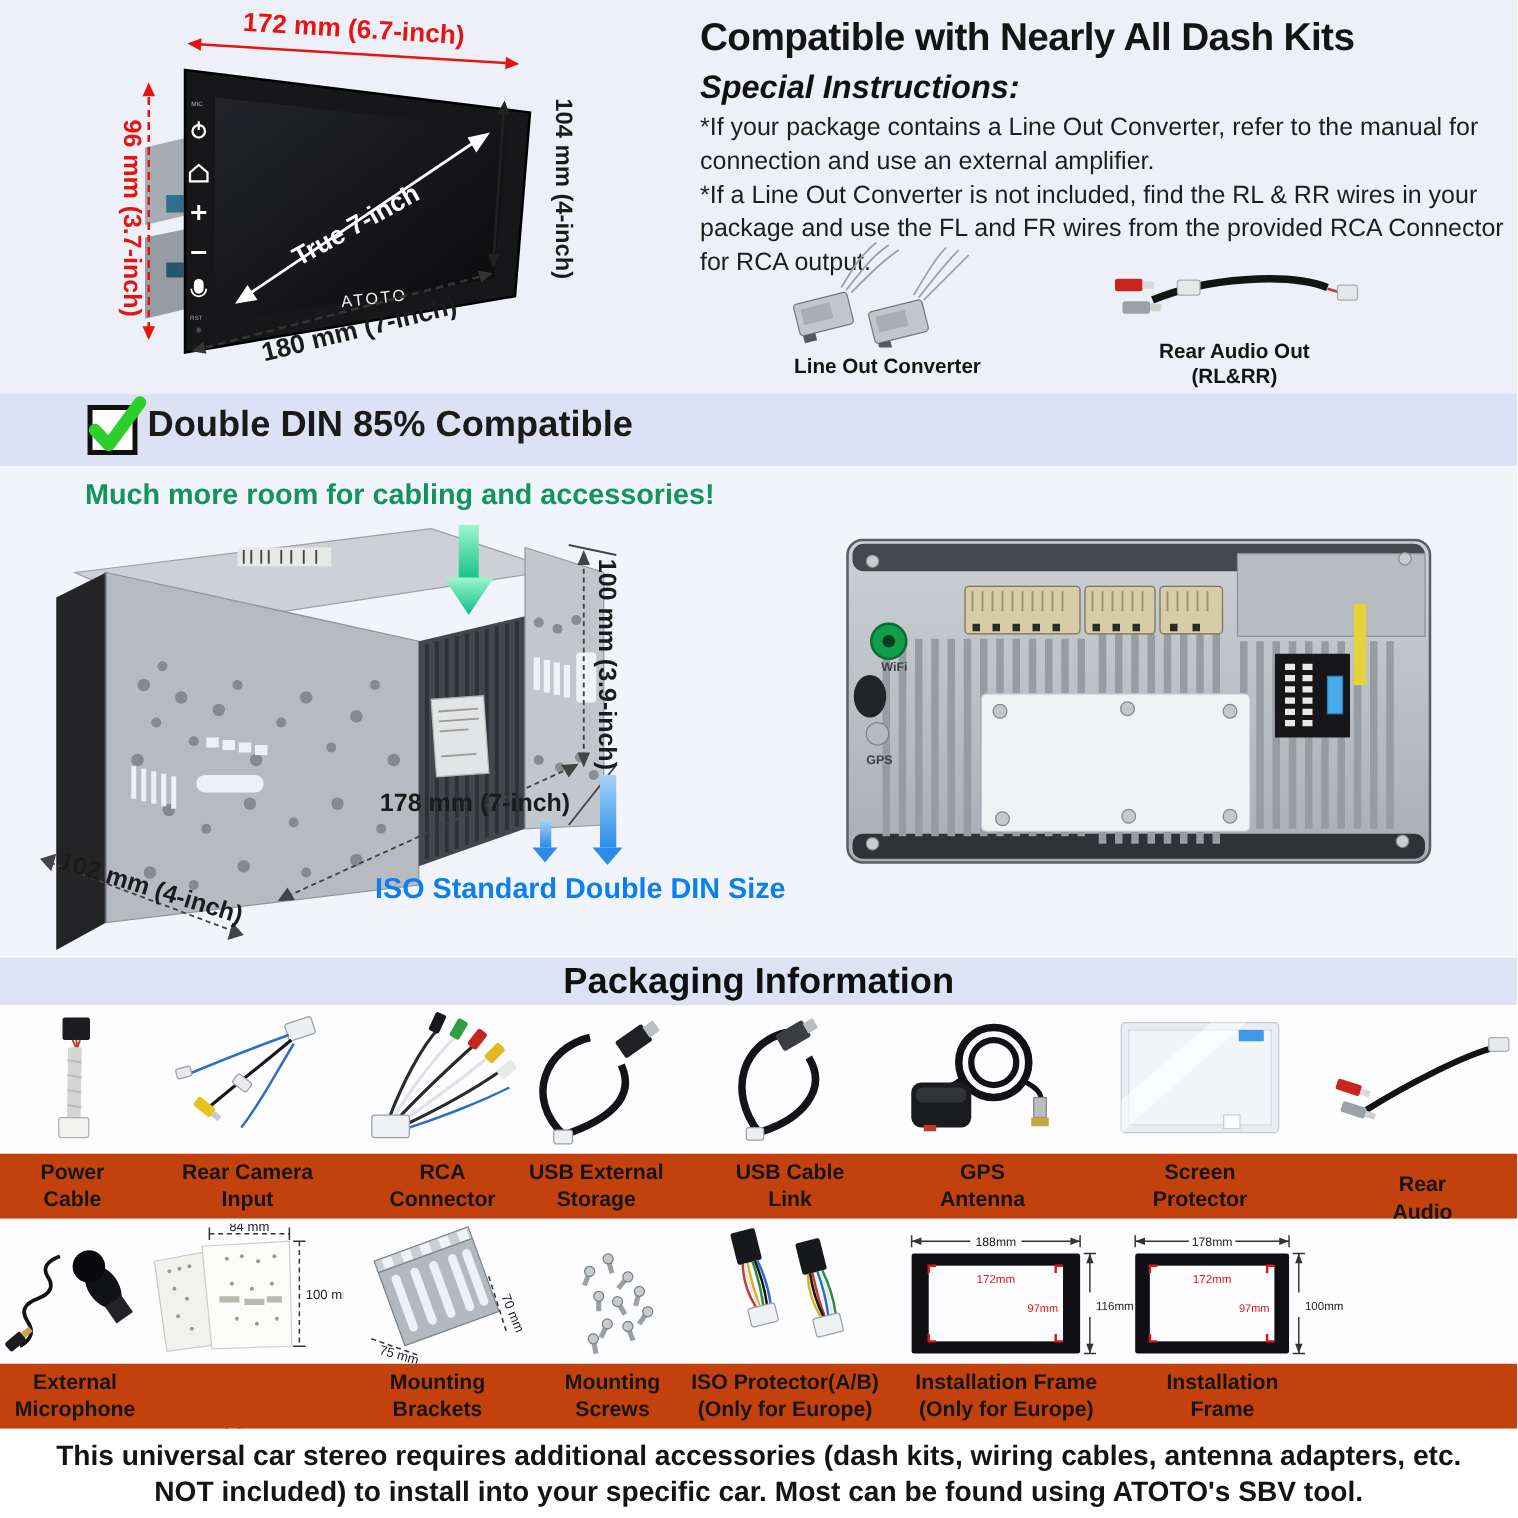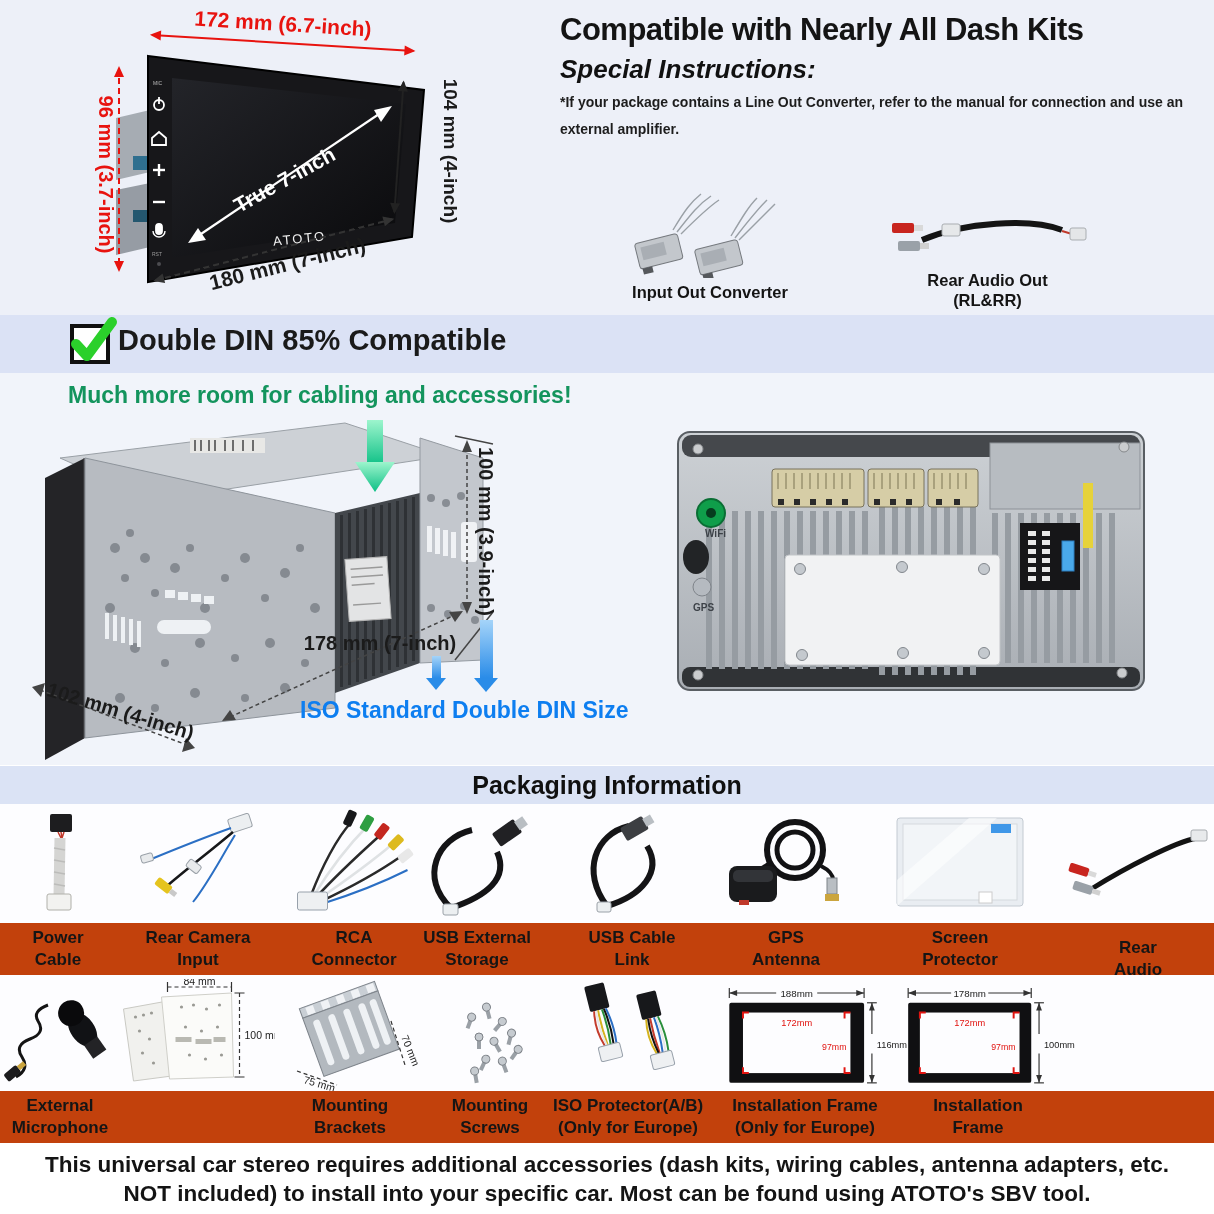--- a/index.html
+++ b/index.html
@@ -19,38 +19,38 @@
   .dimline .ah.r{right:-2px;border-left:11px solid currentColor;}
   .vline{position:absolute;width:2px;}
   .vline .bar{position:absolute;top:0;bottom:0;left:4px;width:2px;background:currentColor;}
   .vline.dashed .bar{background:repeating-linear-gradient(180deg,currentColor 0 6px,transparent 6px 10px);}
   .vline .ah{position:absolute;left:0;width:0;height:0;border-left:5px solid transparent;border-right:5px solid transparent;}
   .vline .ah.t{top:-2px;border-bottom:11px solid currentColor;}
   .vline .ah.b{bottom:-2px;border-top:11px solid currentColor;}
   .dash-text{position:absolute;left:560px;top:12px;width:650px;}
   .dash-text h1{margin:0 0 6px 0;font-size:31px;font-weight:800;letter-spacing:-.5px;color:#141414;}
   .si{font-size:26px;font-weight:bold;font-style:italic;margin:2px 0 4px 0;color:#111;}
-  .dash-text p{margin:0;font-size:14px;line-height:27px;color:#1d1d1d;font-weight:bold;}
+  .dash-text p{margin:0;font-size:20px;line-height:27px;color:#1d1d1d;}
   .fig{position:absolute;text-align:center;}
   .fig .cap{font-size:16.5px;font-weight:bold;color:#141414;line-height:20px;}
   
   .sec2{position:absolute;left:0;top:373px;width:1214px;height:392px;background:#f1f4fa;}
   .din-band{position:absolute;left:0;top:315px;width:1214px;height:58px;background:#dbe2f5;}
   .cbx{position:absolute;left:70px;top:9px;width:32px;height:32px;background:#fff;border:4px solid #101010;}
   .cbx svg{position:absolute;left:-6px;top:-16px;}
   .din-title{position:absolute;left:118px;top:9px;font-size:29px;font-weight:800;color:#1a1a1a;}
   .subtitle{position:absolute;left:68px;top:382px;font-size:23px;font-weight:bold;color:#13945d;}
   .iso-label{position:absolute;left:300px;top:697px;width:345px;font-size:23px;font-weight:800;color:#0d7ef0;}
   .barrow{position:absolute;}
   .barrow .shaft{margin:0 auto;background:linear-gradient(#a5d4f9,#2a8ce8);}
   .barrow .head{width:0;height:0;margin:0 auto;border-left:12px solid transparent;border-right:12px solid transparent;border-top:14px solid #2a8ce8;}
   .barrow.small .head{border-left:10px solid transparent;border-right:10px solid transparent;border-top:12px solid #2a8ce8;}
   
   .pkg-band{position:absolute;left:0;top:766px;width:1214px;height:38px;background:#dbe3f5;display:flex;align-items:center;justify-content:center;}
-  .pkg-title{font-size:25px;font-weight:800;color:#101010;}
+  .pkg-title{font-size:29px;font-weight:800;color:#101010;}
   .pics{position:absolute;left:0;width:1214px;background:#fdfdff;}
   .pics1{top:804px;height:119px;}
   .pics2{top:975px;height:120px;}
   .labels{position:absolute;left:0;width:1214px;background:#c2410c;}
   .labels1{top:923px;height:52px;}
   .labels2{top:1091px;height:52px;}
   .p-item{position:absolute;transform:translateX(-50%);top:0;height:100%;display:flex;align-items:center;justify-content:center;}
   .p-label{position:absolute;transform:translateX(-50%);top:50%;translate:0 -50%;white-space:pre-line;text-align:center;font-size:17px;font-weight:bold;color:#151515;line-height:22px;margin-top:0;}
   .labels .p-label{top:4px;translate:none;}
   
@@ -128,20 +128,21 @@
     <div class="dimline dashed" style="left:150px;top:245px;width:245px;color:#333;transform:rotate(-14.5deg);">
         <div class="bar"></div>
         <div class="ah l"></div>
         <div class="ah r"></div>
       </div>
 
     <div class="dash-text">
       <h1>Compatible with Nearly All Dash Kits</h1>
       <div class="si">Special Instructions:</div>
       <p>*If your package contains a Line Out Converter, refer to the manual for connection and use an external amplifier.</p>
+      <p>*If a Line Out Converter is not included, find the RL &amp; RR wires in your package and use the FL and FR wires from the provided RCA Connector for RCA output.</p>
     </div>
 
     <div class="fig" style="left:625px;top:192px;width:170px;">
       <svg width="170" height="86" viewBox="0 0 170 86">
         <g stroke="#9aa0a6" stroke-width="1.4" fill="none">
           <path d="M48,38 C60,18 66,10 76,2"></path>
             <path d="M52,40 C66,22 74,12 86,4"></path>
             <path d="M56,42 C72,26 82,16 94,8"></path>
           <path d="M106,44 C118,24 124,14 132,6"></path>
             <path d="M110,46 C124,28 132,18 142,8"></path>
@@ -151,21 +152,21 @@
           <rect x="12" y="46" width="44" height="26" rx="3" fill="#c3c7cc" stroke="#75797e"></rect>
           <rect x="17" y="51" width="24" height="13" fill="#a9aeb4"></rect>
           <rect x="14" y="72" width="10" height="6" fill="#55585c"></rect>
         </g>
         <g transform="rotate(-14 95 66)">
           <rect x="72" y="52" width="44" height="26" rx="3" fill="#c3c7cc" stroke="#75797e"></rect>
           <rect x="77" y="57" width="24" height="13" fill="#a9aeb4"></rect>
           <rect x="74" y="78" width="10" height="6" fill="#55585c"></rect>
         </g>
       </svg>
-      <div class="cap">Input Out Converter</div>
+      <div class="cap">Line Out Converter</div>
     </div>
 
     <div class="fig" style="left:880px;top:210px;width:215px;">
       <svg width="215" height="56" viewBox="0 0 215 56">
         <path d="M42,30 C85,12 150,8 182,20" stroke="#141414" stroke-width="6" fill="none"></path>
         <rect x="12" y="13" width="22" height="10" rx="2" fill="#c8251f"></rect>
         <rect x="34" y="15" width="9" height="6" fill="#d9d9d9"></rect>
         <rect x="18" y="31" width="22" height="10" rx="2" fill="#9aa1a8"></rect>
         <rect x="40" y="33" width="9" height="6" fill="#d0d0d0"></rect>
         <rect x="62" y="14" width="18" height="12" rx="2" fill="#e6e8ea" stroke="#a9adb1"></rect>

